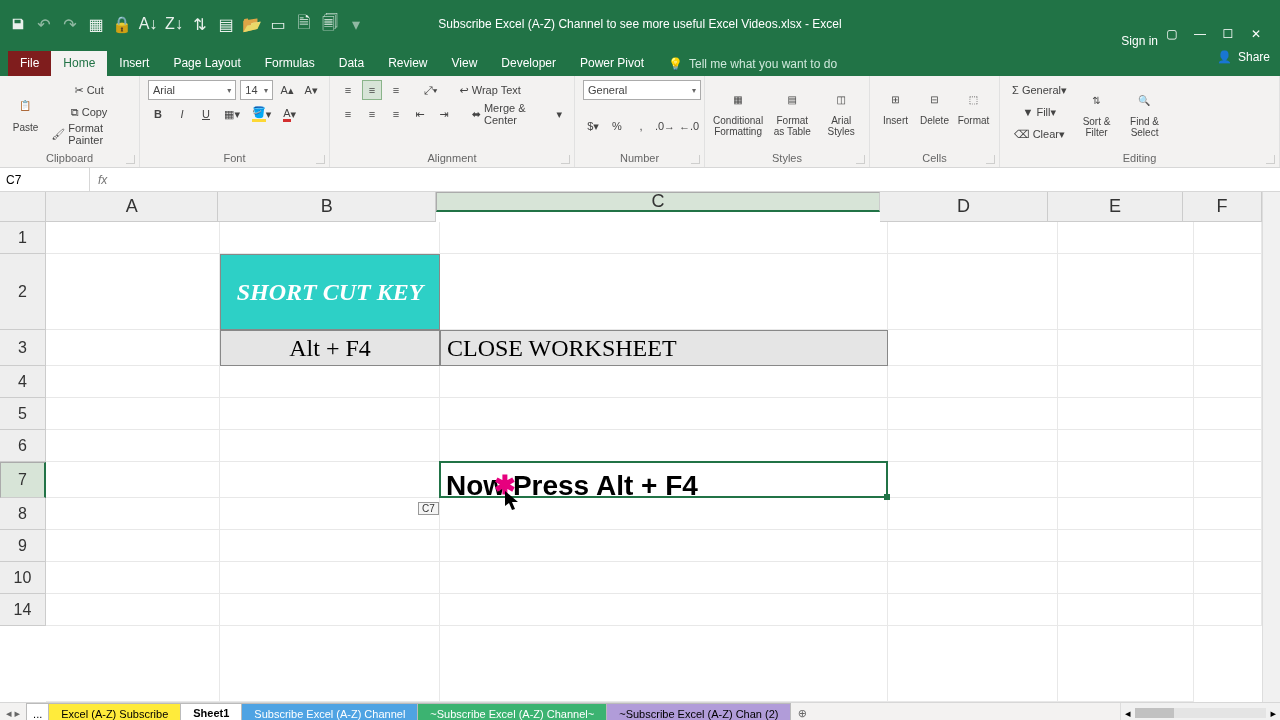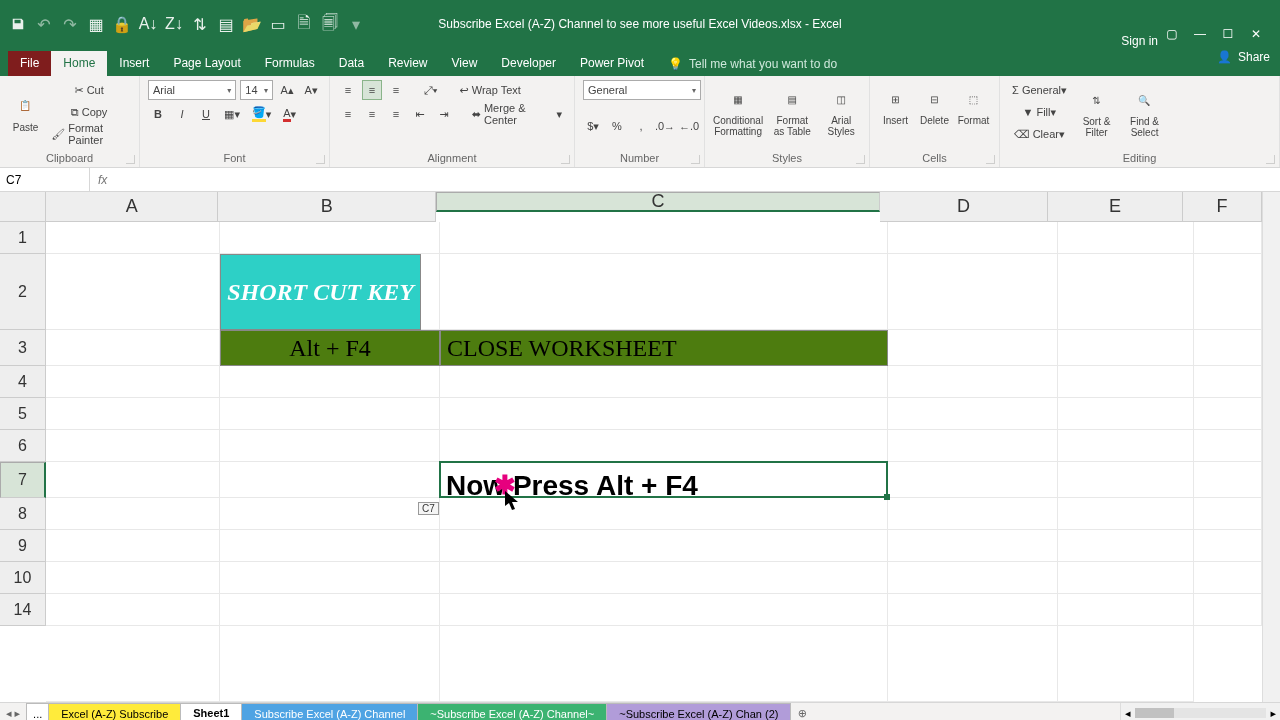--- a/index.html
+++ b/index.html
@@ -48,21 +48,21 @@
 .corner { position: absolute; left: 0; top: 0; width: 46px; height: 30px; background: #eee; border-right: 1px solid #ccc; border-bottom: 1px solid #ccc; }
 .colhdrs { position: absolute; left: 46px; top: 0; right: 18px; height: 30px; display: flex; }
 .colhdr { background: #eee; border-right: 1px solid #ccc; border-bottom: 1px solid #ccc; display: flex; align-items: center; justify-content: center; font-size: 18px; color: #333; }
 .colhdr.sel { background: #d7e4d7; border-bottom: 2px solid #217346; }
 .rowhdrs { position: absolute; left: 0; top: 30px; width: 46px; bottom: 0; }
 .rowhdr { background: #eee; border-right: 1px solid #ccc; border-bottom: 1px solid #ccc; display: flex; align-items: center; justify-content: center; font-size: 16px; color: #333; }
 .rowhdr.sel { background: #d7e4d7; border-right: 2px solid #217346; }
 .cells { position: absolute; left: 46px; top: 30px; right: 18px; bottom: 0; }
 .cell { position: absolute; border-right: 1px solid #e8e8e8; border-bottom: 1px solid #e8e8e8; }
 .c-header { background: #2dd0c6; border: 1px solid #888; display: flex; align-items: center; justify-content: center; font-family: Georgia, 'Times New Roman', serif; font-weight: bold; font-style: italic; font-size: 24px; color: #fff; text-align: center; }
-.c-body { border: 1px solid #888; background: #4d7c0f; display: flex; align-items: center; font-family: Georgia, 'Times New Roman', serif; font-size: 24px; color: #000; padding: 0 6px; }
+.c-body { border: 1px solid #888; background: #e5e5e5; display: flex; align-items: center; font-family: Georgia, 'Times New Roman', serif; font-size: 24px; color: #000; padding: 0 6px; }
 .selbox { position: absolute; border: 2px solid #217346; background: #fff; pointer-events: none; }
 .selbox::after { content: ""; position: absolute; right: -4px; bottom: -4px; width: 6px; height: 6px; background: #217346; }
 .c7text { position: absolute; font-family: Arial, sans-serif; font-weight: bold; font-size: 28px; color: #000; display: flex; align-items: center; padding-left: 6px; }
 .draglabel { position: absolute; border: 1px solid #999; background: #f5f5f5; font-size: 10px; padding: 0 3px; color: #333; }
 .cursor-star { position: absolute; color: #e6007e; font-size: 26px; font-weight: bold; pointer-events: none; }
 .cursor-arrow { position: absolute; pointer-events: none; }
 
 .vscroll { position: absolute; right: 0; top: 0; width: 18px; bottom: 0; background: #f1f1f1; border-left: 1px solid #ddd; }
 
 
@@ -326,21 +326,21 @@
     <div class="cell" style="left:0;top:108px;width:1216px;height:36px"></div>
     <div class="cell" style="left:0;top:144px;width:1216px;height:32px"></div>
     <div class="cell" style="left:0;top:176px;width:1216px;height:32px"></div>
     <div class="cell" style="left:0;top:208px;width:1216px;height:32px"></div>
     <div class="cell" style="left:0;top:240px;width:1216px;height:36px"></div>
     <div class="cell" style="left:0;top:276px;width:1216px;height:32px"></div>
     <div class="cell" style="left:0;top:308px;width:1216px;height:32px"></div>
     <div class="cell" style="left:0;top:340px;width:1216px;height:32px"></div>
     <div class="cell" style="left:0;top:372px;width:1216px;height:32px"></div>
 
-    <div class="c-header" style="position:absolute;left:174px;top:32px;width:201px;height:76px">SHORT CUT KEY</div>
+    <div class="c-header" style="position:absolute;left:174px;top:32px;width:220px;height:76px">SHORT CUT KEY</div>
     <div class="c-body" style="position:absolute;left:174px;top:108px;width:220px;height:36px;justify-content:center">Alt + F4</div>
     <div class="c-body" style="position:absolute;left:394px;top:108px;width:448px;height:36px">CLOSE WORKSHEET</div>
 
     <div class="selbox" style="left:393px;top:239px;width:449px;height:37px"></div>
     <div class="c7text" style="left:394px;top:240px;width:448px;height:47px">Now Press Alt + F4</div>
 
     <div class="draglabel" style="left:372px;top:280px">C7</div>
 
     <div class="cursor-star" style="left:448px;top:248px">✱</div>
     <svg class="cursor-arrow" style="left:458px;top:268px" width="18" height="22">

